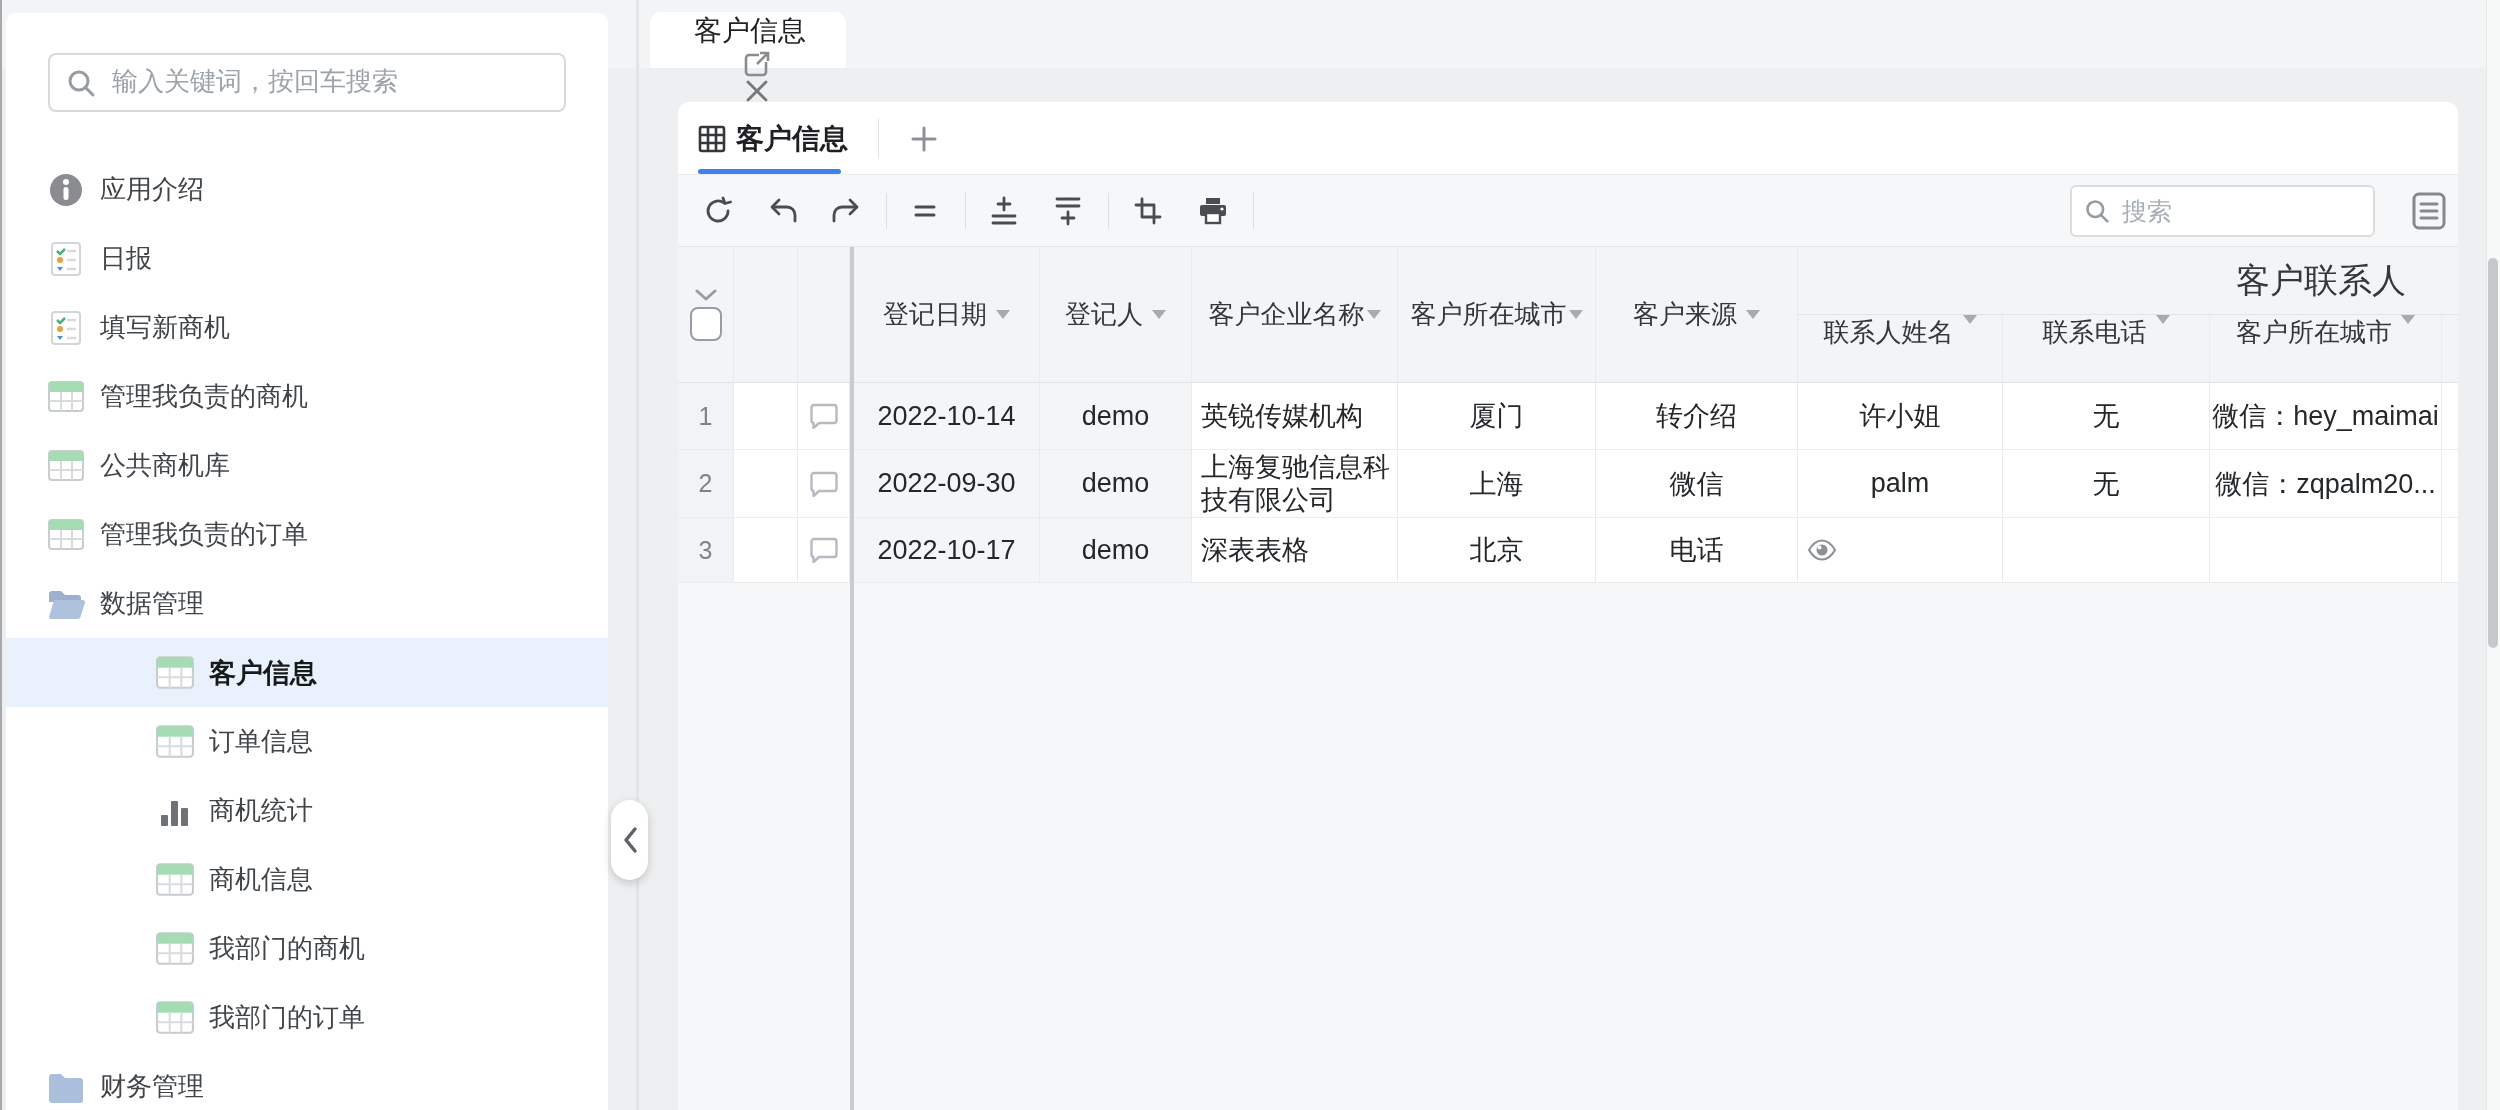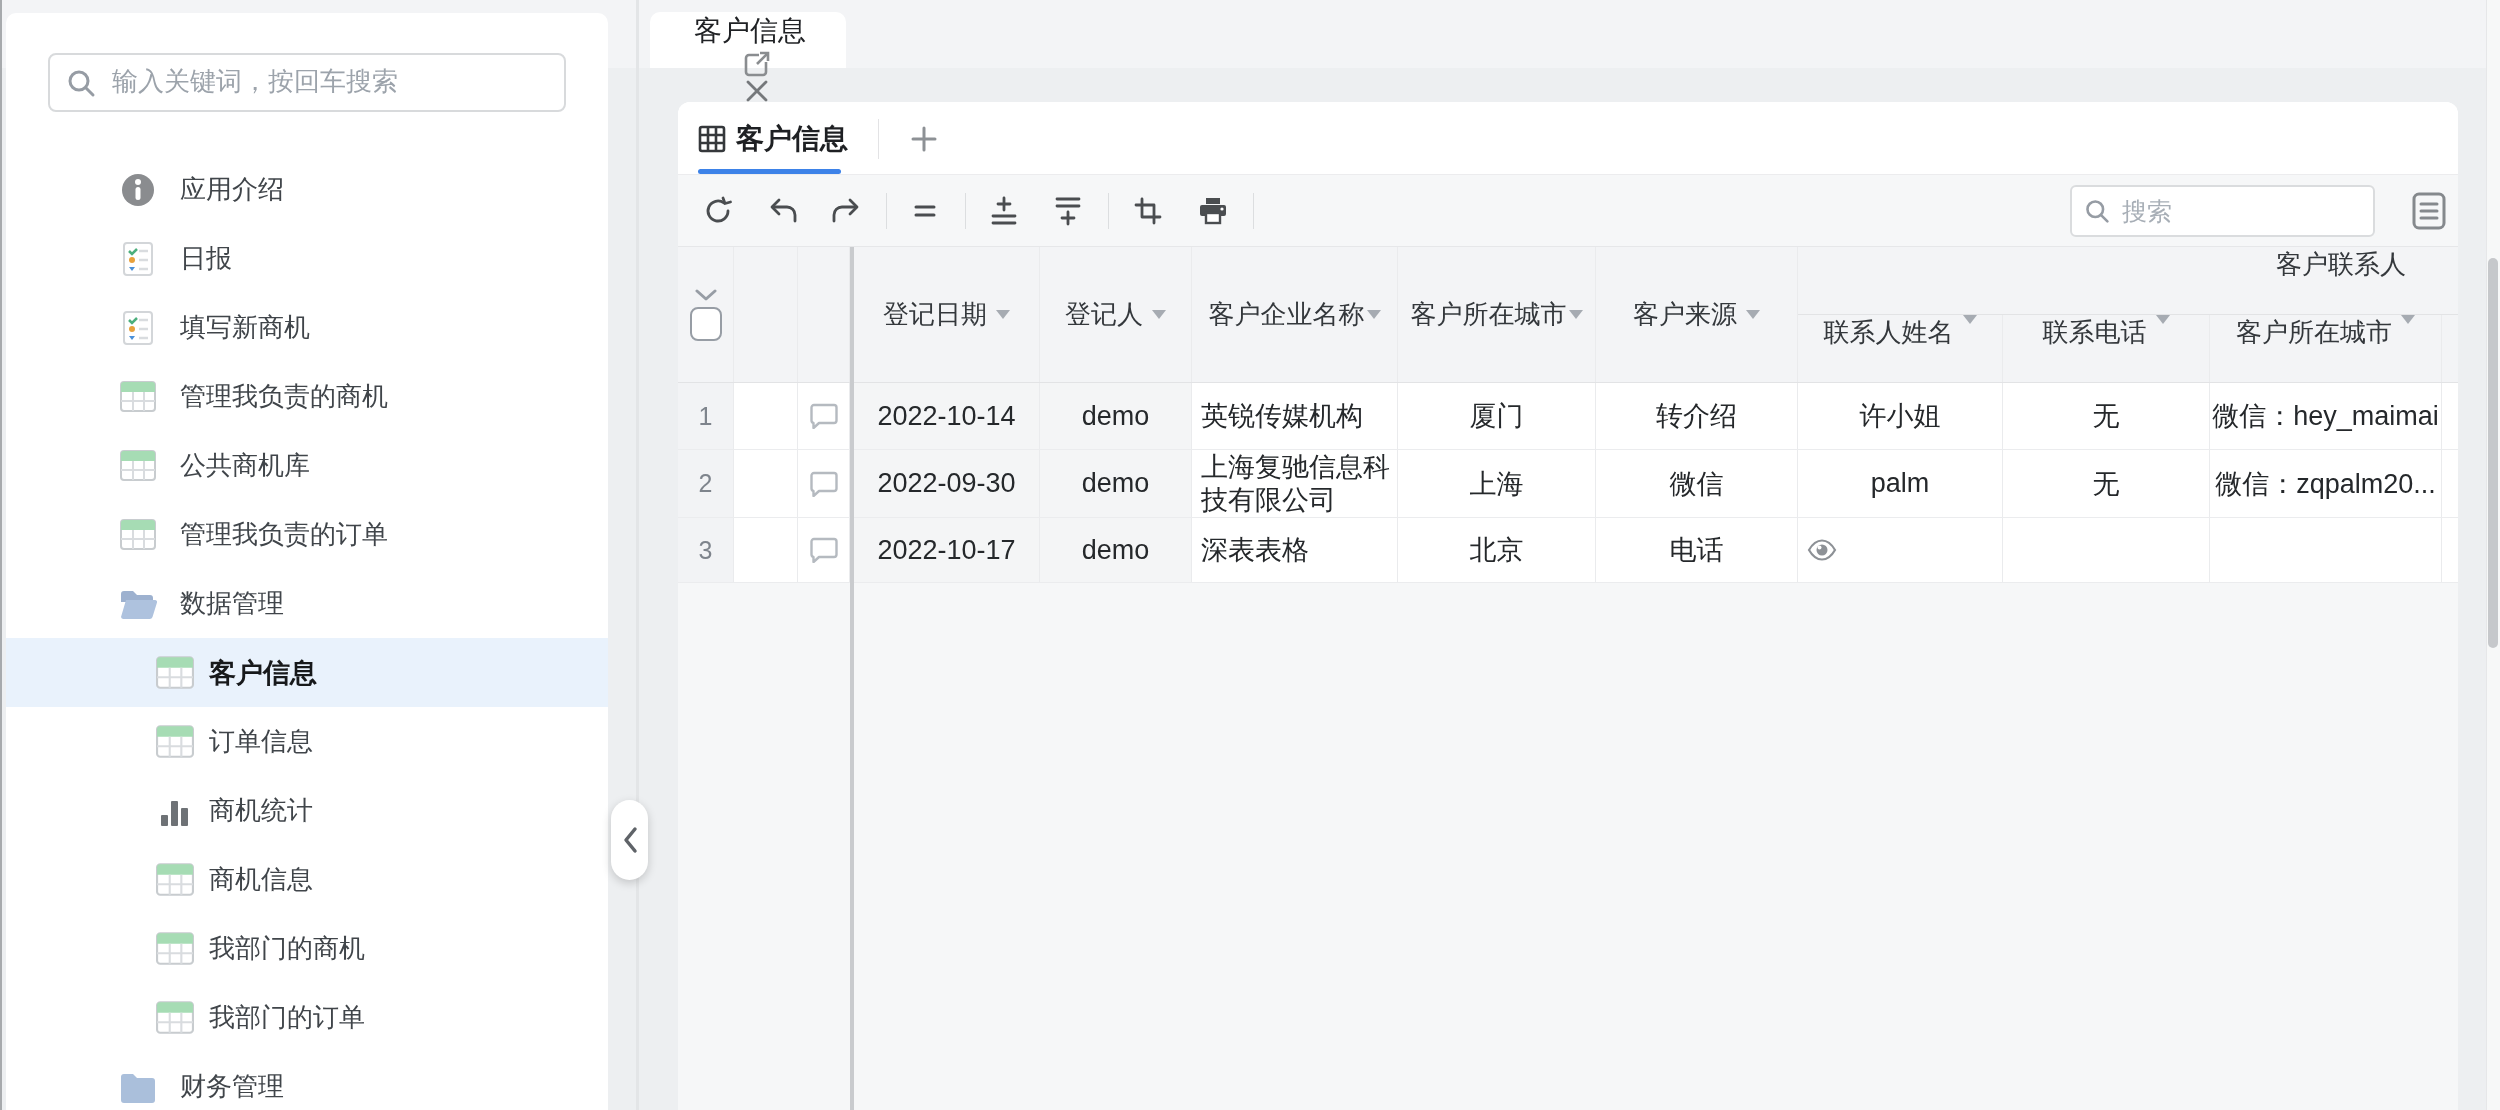--- a/index.html
+++ b/index.html
@@ -15,21 +15,21 @@
   .top-strip{left:0;top:0;width:2500px;height:68px;background:#f3f4f6;}
   
   .sidebar{left:6px;top:13px;width:602px;height:1097px;background:#ffffff;border-radius:10px 10px 0 0;}
   .search-box{position:absolute;left:42px;top:40px;width:518px;height:59px;border:2px solid #d8dadc;border-radius:8px;display:flex;align-items:center;box-sizing:border-box;background:#fff;}
   .search-box svg{margin-left:16px;flex:none;}
   .search-box input{border:none;outline:none;background:transparent;font-size:26px;color:#3f444a;margin-left:14px;width:420px;font-family:Liberation Mono, monospace;}
   .search-box input::placeholder{color:#9ca3ab;}
   .menu{position:absolute;left:0;top:142px;width:602px;}
   .mi{height:69px;display:flex;align-items:center;font-size:26px;color:#40454a;cursor:pointer;}
   .mi .ic{flex:none;display:flex;align-items:center;justify-content:center;width:38px;height:38px;margin-right:15px;}
-  .mi.lv1{padding-left:113px;gap:8px;}
+  .mi.lv1{padding-left:41px;}
   .mi.lv2{padding-left:150px;}
   .mi.selected{background:#e9f2fc;font-weight:bold;color:#17191b;font-size:27px;}
   
   .rail{left:636px;top:0;width:3px;height:1110px;background:#e3e5e7;}
   .collapse-pill{left:611px;top:800px;width:37px;height:80px;background:#fff;border-radius:19px;box-shadow:0 3px 10px rgba(0,0,0,0.18);display:flex;align-items:center;justify-content:center;cursor:pointer;}
   
   .ws-tab{left:650px;top:12px;width:196px;height:56px;background:#fff;border-radius:10px 10px 0 0;display:flex;align-items:center;padding:0 14px 0 18px;box-sizing:border-box;cursor:pointer;}
   .ws-tab .t{font-size:28px;color:#202225;white-space:nowrap;}
   .ws-tab .ico{margin-left:13px;display:flex;align-items:center;cursor:pointer;}
   
@@ -55,21 +55,21 @@
   .hdr-row,.body-row{display:flex;}
   .cell{box-sizing:border-box;border-right:1px solid #eaebed;flex:none;}
   .c0{width:56px;}.c1{width:64px;}.c2{width:52px;}
   .cd{width:4px;border:none;}
   .c3{width:186px;}.c4{width:152px;}.c5{width:206px;}.c6{width:198px;}.c7{width:202px;}
   .c8{width:205px;}.c9{width:207px;}.c10{width:232px;}.c11{width:16px;border-right:none;}
   
   .thead{position:absolute;left:0;top:0;width:1780px;height:136px;background:#f3f4f6;border-bottom:1px solid #e2e3e5;box-sizing:border-box;display:flex;}
   .hcell{height:135px;display:flex;align-items:center;justify-content:center;gap:9px;font-size:26px;color:#34383c;cursor:pointer;}
   .hgroup{width:660px;display:flex;flex-direction:column;border-right:none;}
-  .hgroup-top{height:68px;box-sizing:border-box;border-bottom:1px solid #e2e3e5;display:flex;align-items:flex-start;justify-content:flex-end;padding-right:52px;font-size:26px;color:#34383c;}
+  .hgroup-top{height:68px;box-sizing:border-box;border-bottom:1px solid #e2e3e5;display:flex;align-items:center;justify-content:flex-end;padding-right:52px;font-size:34px;color:#34383c;}
   .hgroup-bot{height:67px;display:flex;}
   .hsub{height:67px;display:flex;justify-content:center;gap:9px;font-size:26px;color:#34383c;cursor:pointer;}
   .tri{width:0;height:0;border-left:7px solid transparent;border-right:7px solid transparent;border-top:9px solid #a6abb2;flex:none;}
   .sel-stack{display:flex;flex-direction:column;align-items:center;justify-content:center;gap:6px;width:100%;}
   .chk{width:32px;height:34px;border:2.5px solid #979da5;border-radius:8px;background:#fff;box-sizing:border-box;cursor:pointer;}
   
   .tbody{position:absolute;left:0;top:136px;width:1780px;}
   .body-row{border-bottom:1px solid #ebecee;box-sizing:border-box;}
   .cell.v{display:flex;align-items:center;justify-content:center;font-size:27px;color:#25282b;background:#fff;}
   .cell.ro{background:#f4f5f6;}

